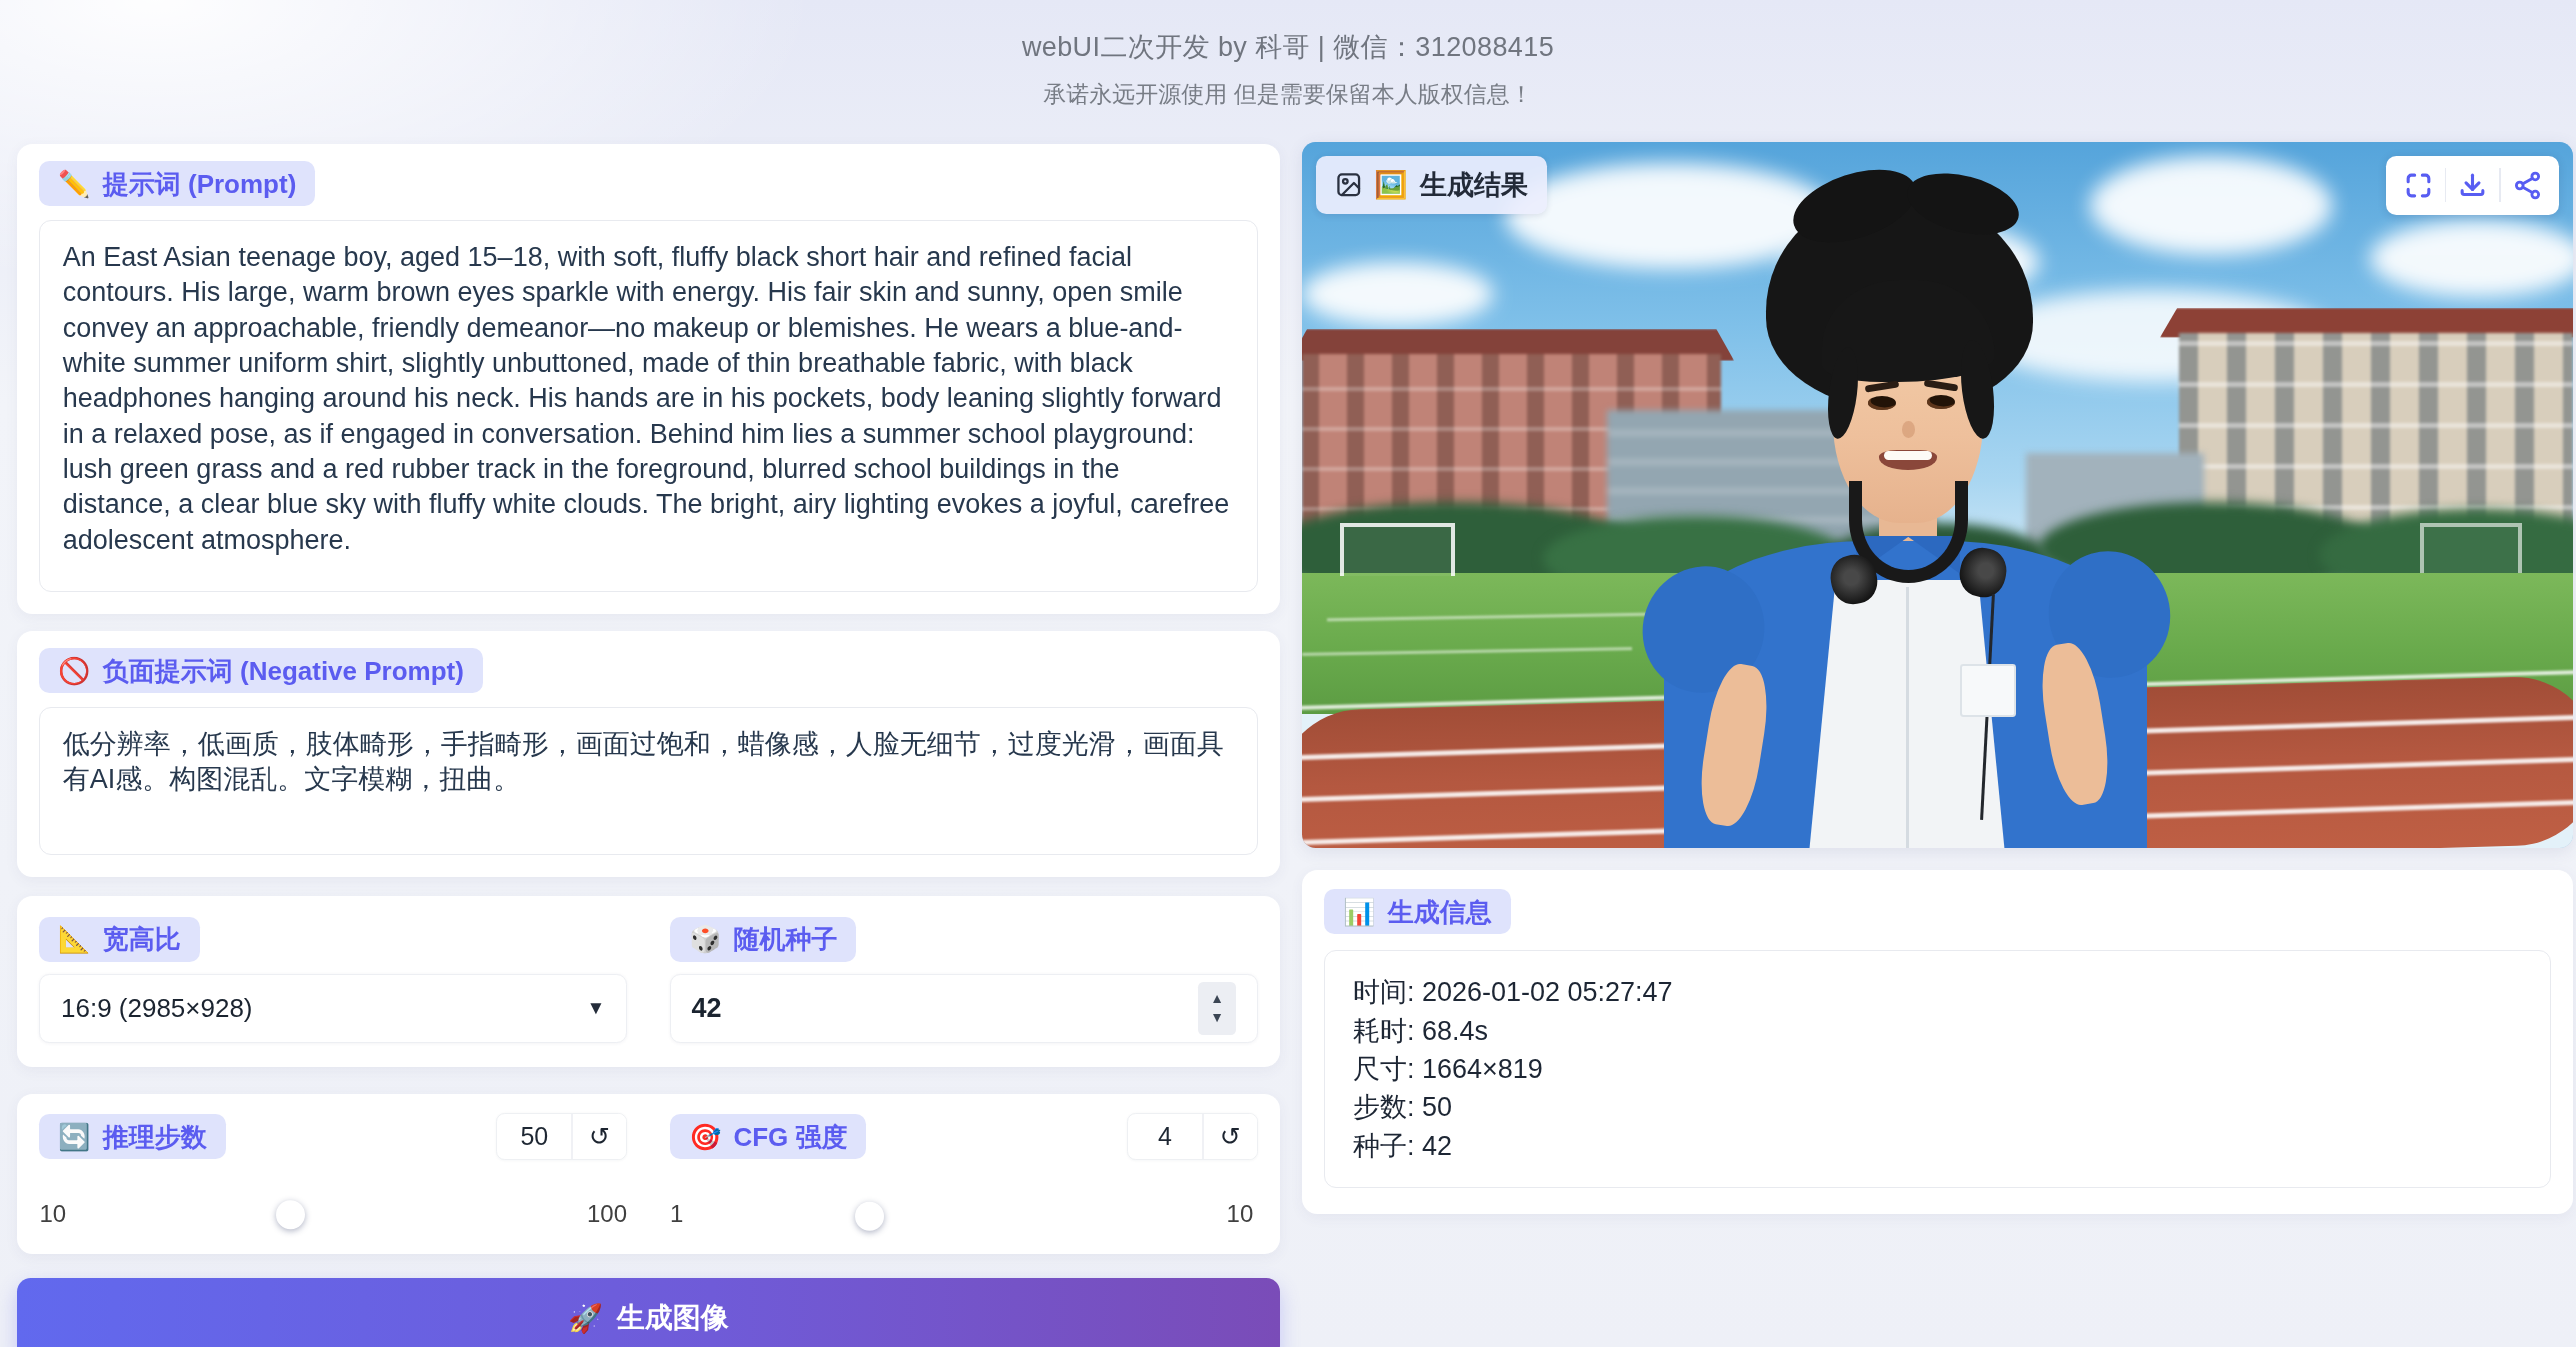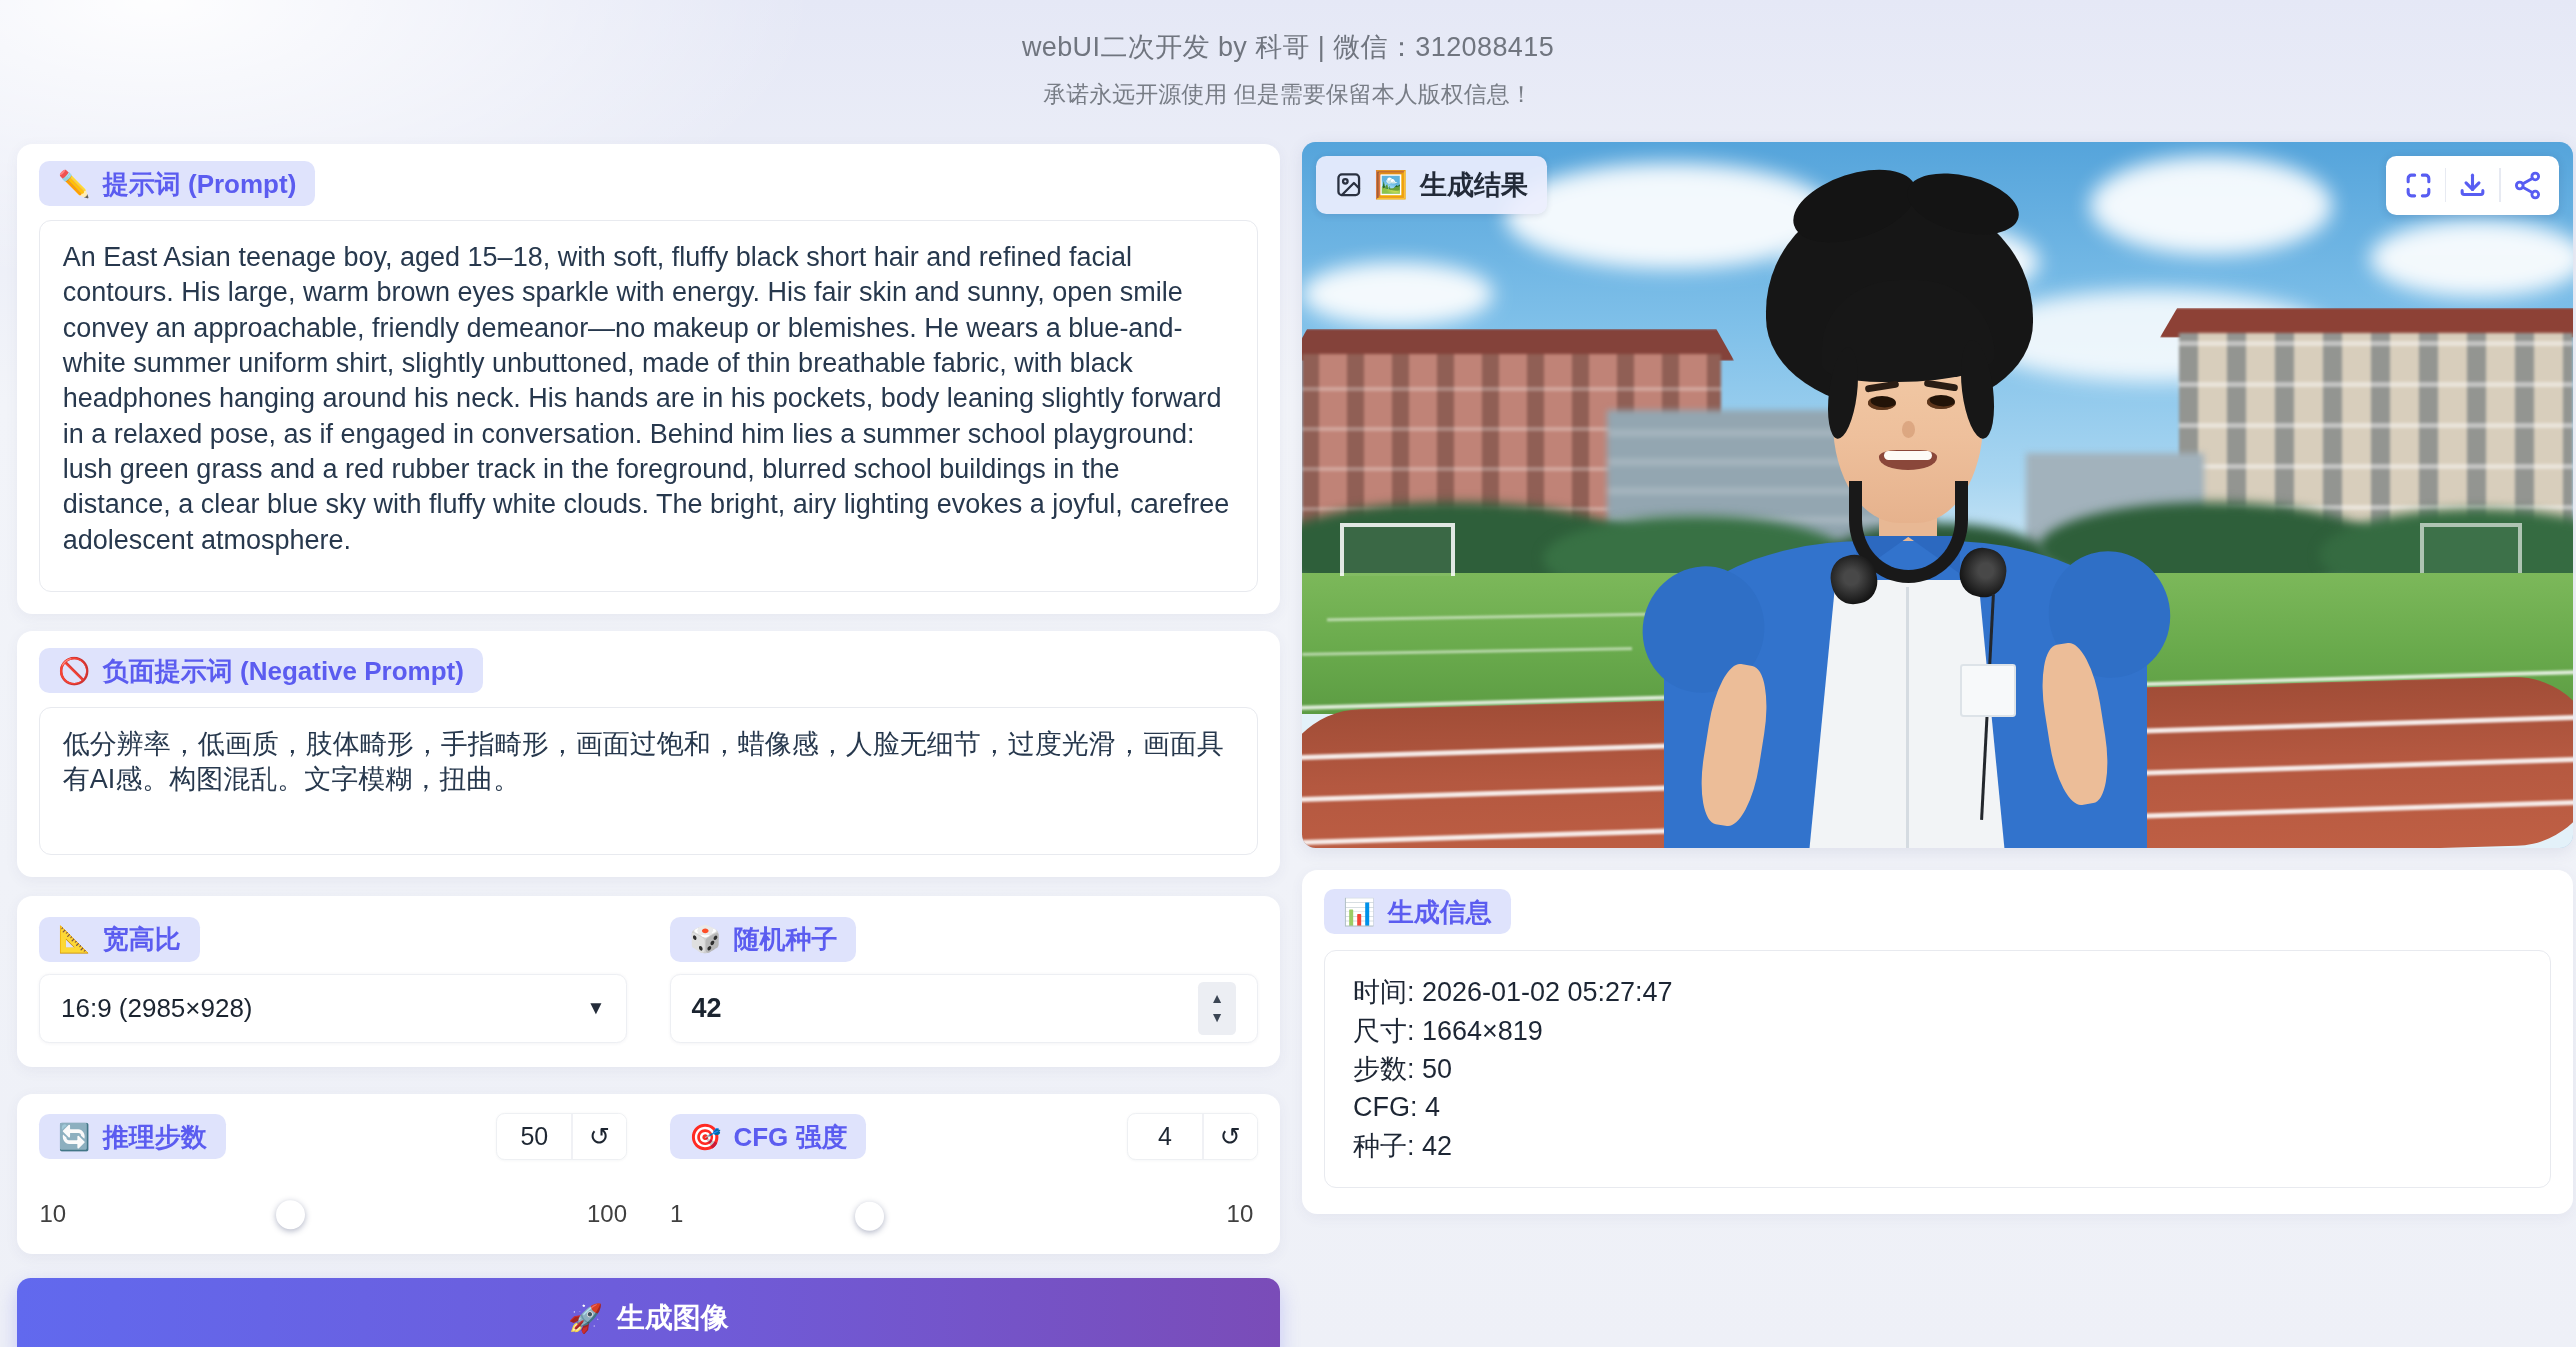--- a/index.html
+++ b/index.html
@@ -314,21 +314,21 @@
     </div>
   </div>
 
   <div class="info-card">
     <div class="pill">
       <span class="p-icon">📊</span>
       <span>生成信息</span>
     </div>
     <div class="info-box">
       <div class="info-line">时间: 2026-01-02 05:27:47</div>
+      <div class="info-line">耗时: 68.4s</div>
       <div class="info-line">尺寸: 1664×819</div>
       <div class="info-line">步数: 50</div>
-      <div class="info-line">CFG: 4</div>
       <div class="info-line">种子: 42</div>
     </div>
   </div>
 
 </div>
 
 
 </body></html>

